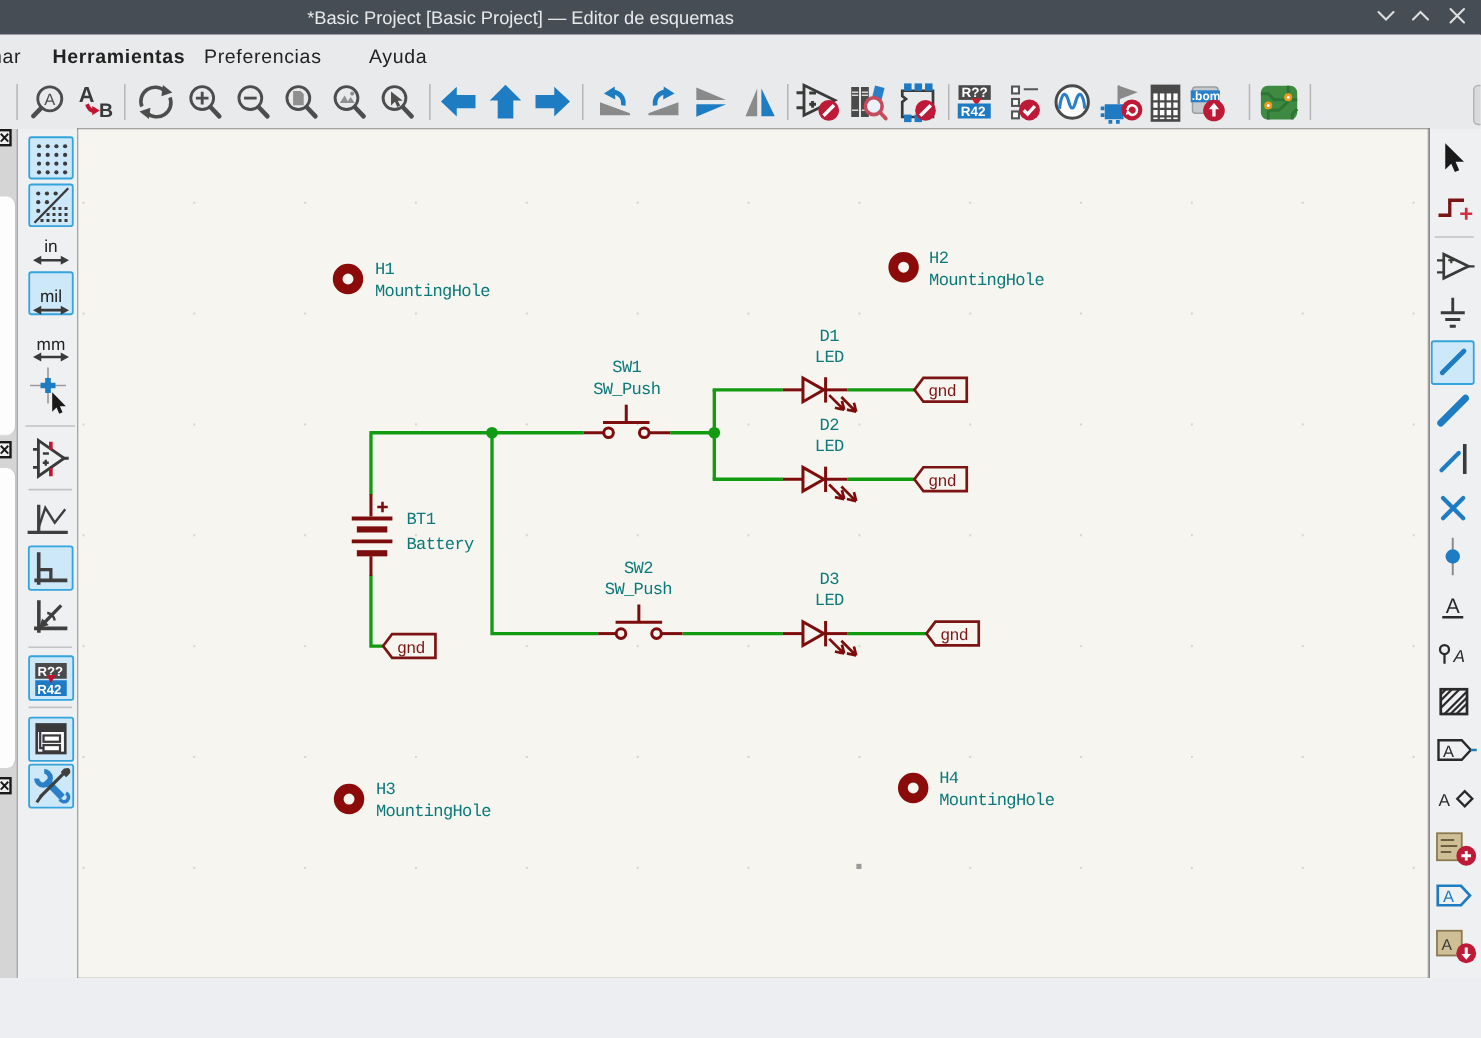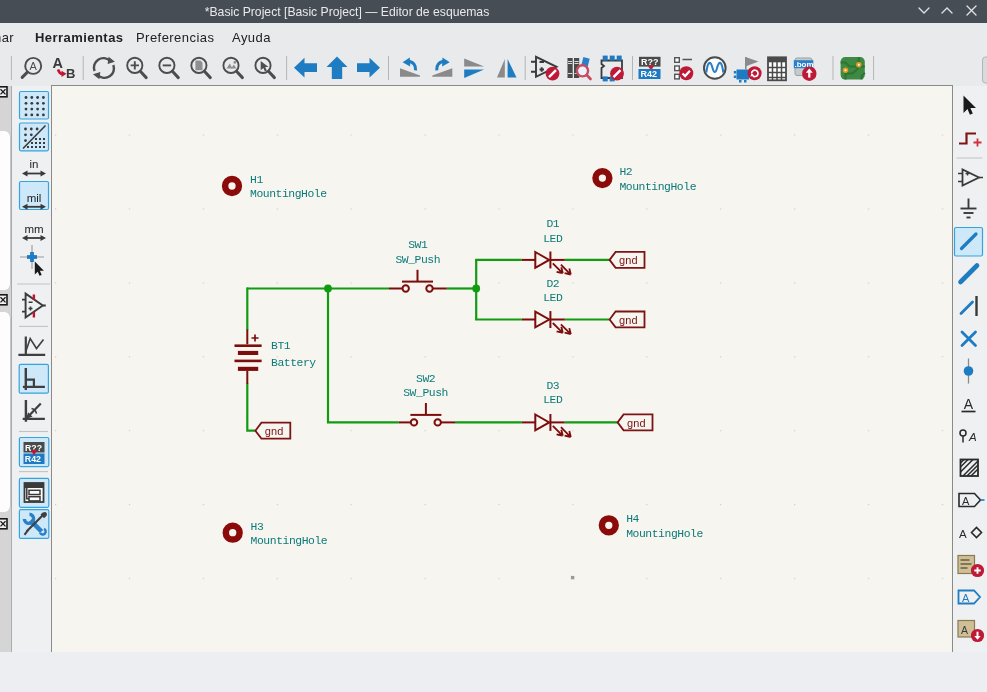--- a/index.html
+++ b/index.html
@@ -29,21 +29,21 @@
       <path d="M9 8 L14 13 L19 8"></path>
       <path d="M32 13 L37 8 L42 13"></path>
       <path d="M57 6 L66 15 M66 6 L57 15"></path>
     </g>
   </svg>
 
   <div class="abs topbar"></div>
   <div class="abs menu" style="left:-6px;">nar</div>
   <div class="abs menu" style="left:35px;font-weight:bold;">Herramientas</div>
   <div class="abs menu" style="left:136px;">Preferencias</div>
-  <div class="abs menu" style="left:232px;">Ayuda</div>
+  <div class="abs menu" style="left:246px;">Ayuda</div>
   <svg id="toolbar" class="abs" style="left:0;top:52px" width="987" height="34" viewBox="0 0 987 34">
     <g stroke="#b5b5b5" stroke-width="1">
       <path d="M11.4 4 V28 M83.2 4 V28 M286.6 4 V28 M388.5 4 V28 M525.2 4 V28 M632.5 4 V28 M833 4 V28 M873.6 4 V28"></path>
     </g>
 
     <g stroke="#4d4d4d" fill="none">
       <circle cx="33.2" cy="13.9" r="8" stroke-width="1.9"></circle>
       <path d="M27.4 20.1 L22.2 25.4" stroke-width="3" stroke-linecap="round"></path>
     </g>
     <text x="33.2" y="18" font-size="11" text-anchor="middle" fill="#4d4d4d">A</text>

